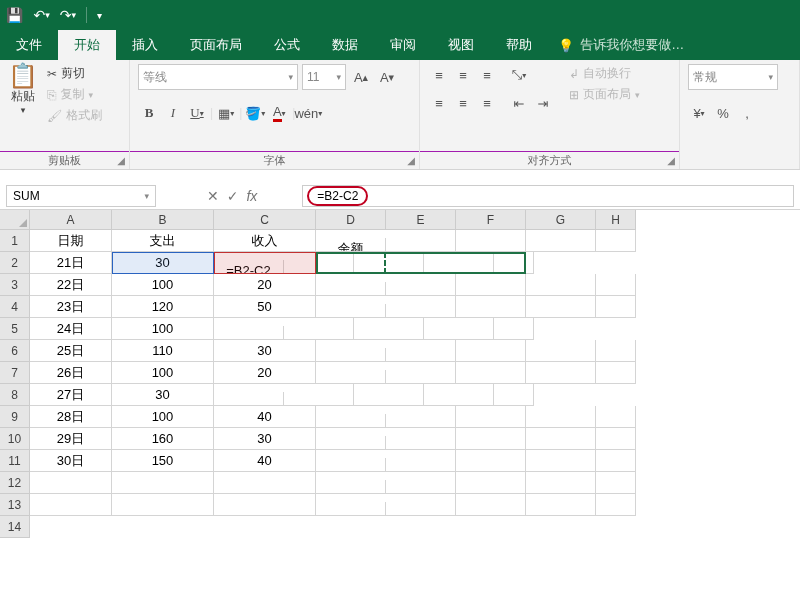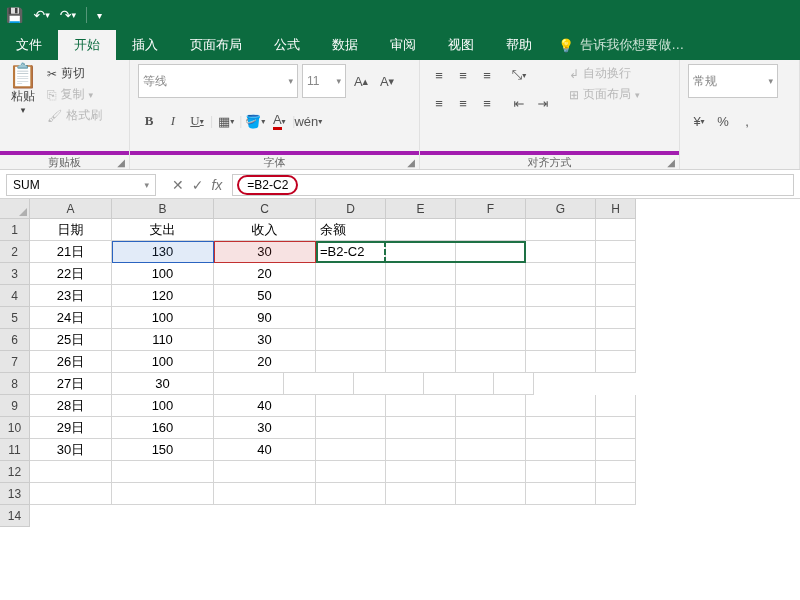--- a/index.html
+++ b/index.html
@@ -7,55 +7,55 @@
 .title-bar { height: 30px; background: #0c6b3f; display: flex; align-items: center; padding: 0 6px; gap: 10px; }
 .title-bar .ico { color: #fff; font-size: 14px; cursor: pointer; display:flex; align-items:center; }
 .title-bar .sep { width:1px; height:16px; background: rgba(255,255,255,0.3); }
 .ribbon-tabs { height: 30px; background: #0c6b3f; display: flex; align-items: stretch; color: #fff; font-size: 13px; }
 .ribbon-tabs .tab { padding: 0 16px; display: flex; align-items: center; cursor: pointer; font-family: Liberation Serif, serif; }
 .ribbon-tabs .tab.active { background: #f3f3f3; color: #0c6b3f; }
 .ribbon-tabs .tell { display:flex; align-items:center; gap:6px; color:#cfe5d8; padding-left:10px; }
 .ribbon { height: 110px; background: #f3f3f3; border-bottom: 1px solid #d4d4d4; display: flex; }
 .group { border-right: 1px solid #e0e0e0; display: flex; flex-direction: column; }
 .group-body { flex: 1; display: flex; padding: 4px 8px; align-items: flex-start; gap: 6px; }
-.group-label { height: 18px; font-size: 11px; color: #666; text-align: center; border-top: 4px solid #a21caf; position:relative; display:flex; align-items:center; justify-content:center;}
+.group-label { height: 18px; font-size: 11px; color: #666; text-align: center; border-top: 1px solid #a21caf; position:relative; display:flex; align-items:center; justify-content:center;}
 .group-label .launcher { position:absolute; right:4px; color:#888; font-size:10px; cursor:pointer;}
 .btn-col { display:flex; flex-direction:column; gap:2px; font-size:12px; color:#444; }
 .btn-row { display:flex; align-items:center; gap:4px; padding:1px 3px; cursor:pointer; }
 .disabled { color:#b8b8b8; }
 .big-btn { text-align:center; cursor:pointer; color:#444;}
 .big-btn .ic { font-size:24px; display:block; line-height:1;}
 .font-row1 { display:flex; gap:4px; align-items:center;}
 .font-row2 { display:flex; gap:2px; align-items:center; margin-top:6px;}
-.combo { border:1px solid #c8c8c8; background:#fff; height:34px; display:flex; align-items:center; padding:0 4px; color:#888; font-size:12px;}
+.combo { border:1px solid #c8c8c8; background:#fff; height:26px; display:flex; align-items:center; padding:0 4px; color:#888; font-size:12px;}
 .combo .arrow{ margin-left:auto; font-size:9px; color:#888;}
 .sq { width:22px; height:22px; display:flex; align-items:center; justify-content:center; color:#555; cursor:pointer; font-size:13px;}
 .sq.bold{font-weight:bold;font-family:"Times New Roman";}
 .sq.italic{font-style:italic;font-family:"Times New Roman";}
 .sq.und{text-decoration:underline;font-family:"Times New Roman";}
-.formula-bar { height: 28px; border-bottom:1px solid #d4d4d4; display:flex; align-items:center; background:#fff; margin-top:1px;}
+.formula-bar { height: 28px; border-bottom:1px solid #d4d4d4; display:flex; align-items:center; background:#fff; margin-top:12px;gap:35px;}
 .name-box { width:150px; border:1px solid #ccc; height:22px; margin:0 6px; display:flex; align-items:center; padding:0 6px; font-size:12px;}
 .name-box .arrow{margin-left:auto; font-size:9px; color:#888;}
 .fb-btns { display:flex; gap:8px; padding:0 10px; color:#777;}
 .fb-btns span{cursor:pointer; font-size:14px;}
 .fx { font-style:italic; }
 .formula-input { flex:1; border:1px solid #ccc; height:22px; margin-right:6px; display:flex; align-items:center; padding:0 4px; font-size:12px;}
 .formula-highlight{ border:2px solid #c00020; border-radius:10px; padding:0 8px; height:20px; display:flex; align-items:center;}
 .grid { position:relative; }
 .corner { position:absolute; left:0; top:0; width:30px; height:20px; background:#e6e6e6; border-right:1px solid #ccc; border-bottom:1px solid #ccc;}
 .corner::after{content:""; position:absolute; right:2px; bottom:2px; width:0; height:0; border-right:8px solid #b0b0b0; border-top:8px solid transparent;}
 .col-headers { position:absolute; left:30px; top:0; height:20px; display:flex;}
 .col-h { width:82px; background:#e6e6e6; border-right:1px solid #ccc; border-bottom:1px solid #ccc; text-align:center; font-size:12px; color:#444; line-height:20px;}
 .col-h.wA{width:82px;} .col-h.wB{width:102px;} .col-h.wC{width:102px;} .col-h.wD{width:70px;} .col-h.wE{width:70px;} .col-h.wF{width:70px;} .col-h.wG{width:70px;} .col-h.wH{width:40px;}
 .row-headers { position:absolute; left:0; top:20px;}
 .row-h { width:30px; height:22px; background:#e6e6e6; border-right:1px solid #ccc; border-bottom:1px solid #ccc; text-align:center; font-size:12px; color:#444; line-height:22px;}
 .cells { position:absolute; left:30px; top:20px; }
 .row { display:flex; height:22px;}
 .cell { border-right:1px solid #d4d4d4; border-bottom:1px solid #d4d4d4; font-size:13px; color:#000; padding:0 4px; line-height:22px; overflow:hidden; white-space:nowrap;}
-.cell.wA{width:82px; text-align:center;} .cell.wB{width:102px; text-align:center;} .cell.wC{width:102px; text-align:center;} .cell.wD{width:70px; text-align:left;} .cell.wE{width:70px;} .cell.wF{width:70px;} .cell.wG{width:70px;} .cell.wH{width:40px;}
+.cell.wA{width:82px; text-align:center;} .cell.wB{width:102px; text-align:center;} .cell.wC{width:102px; text-align:center;} .cell.wD{width:70px; text-align:center;margin-top:8px;} .cell.wE{width:70px;} .cell.wF{width:70px;} .cell.wG{width:70px;} .cell.wH{width:40px;}
 .overlay{position:absolute; pointer-events:none;}
 .sel-b2{left:112px; top:42px; width:102px; height:22px; border:1px solid #2a63c0; background:rgba(60,120,210,0.15);}
 .sel-c2{left:214px; top:42px; width:102px; height:22px; border:1px solid #c23030; background:rgba(200,60,60,0.15);}
 .sel-d2{left:316px; top:42px; width:210px; height:22px; border:2px solid #1e7145;}
 .sel-d2-in{position:absolute; left:316px; top:42px; width:70px; height:22px; border-right:2px dashed #1e7145;}
 </style>
 </head>
 <body>
 
 <div class="title-bar">
@@ -255,21 +255,20 @@
         <div class="cell wC">支出</div>
         <div class="cell wB">收入</div>
         <div class="cell wD">余额</div>
         <div class="cell wE"></div>
         <div class="cell wF"></div>
         <div class="cell wG"></div>
         <div class="cell wH"></div>
       </div>
       <div class="row">
         <div class="cell wA">21日</div>
-        <div class="cell wB">130</div>
         <div class="cell wC">30</div>
         <div class="cell wD">=B2-C2</div>
         <div class="cell wE"></div>
         <div class="cell wF"></div>
         <div class="cell wG"></div>
         <div class="cell wH"></div>
       </div>
       <div class="row">
         <div class="cell wA">22日</div>
         <div class="cell wB">100</div>
@@ -286,21 +285,20 @@
         <div class="cell wC">50</div>
         <div class="cell wD"></div>
         <div class="cell wE"></div>
         <div class="cell wF"></div>
         <div class="cell wG"></div>
         <div class="cell wH"></div>
       </div>
       <div class="row">
         <div class="cell wA">24日</div>
         <div class="cell wB">100</div>
-        <div class="cell wC">90</div>
         <div class="cell wD"></div>
         <div class="cell wE"></div>
         <div class="cell wF"></div>
         <div class="cell wG"></div>
         <div class="cell wH"></div>
       </div>
       <div class="row">
         <div class="cell wA">25日</div>
         <div class="cell wB">110</div>
         <div class="cell wC">30</div>

